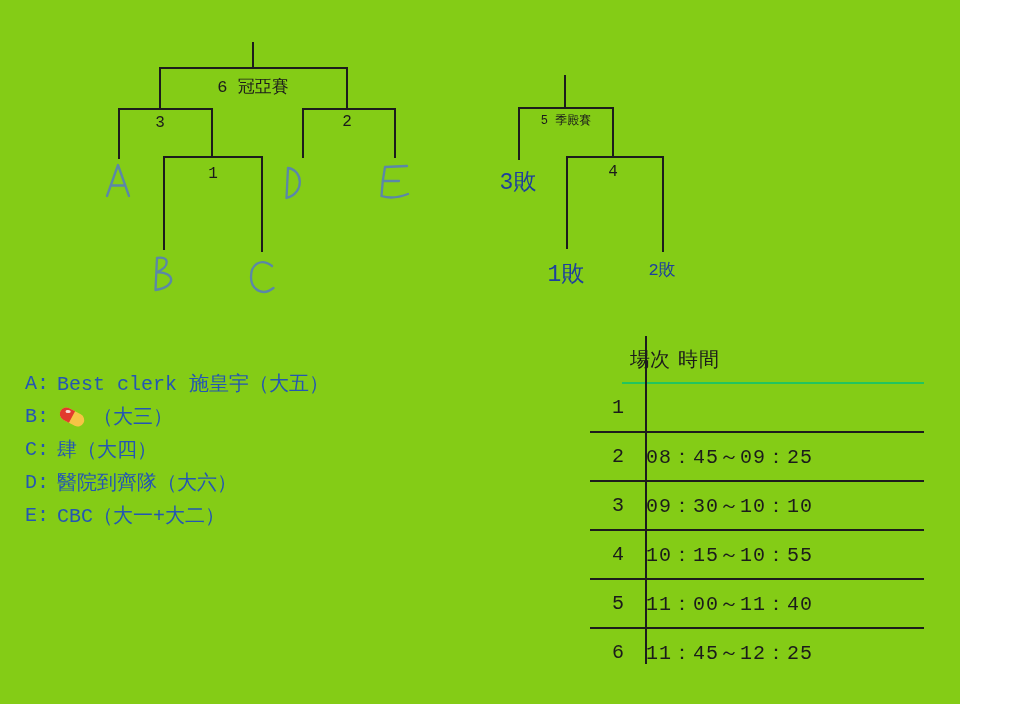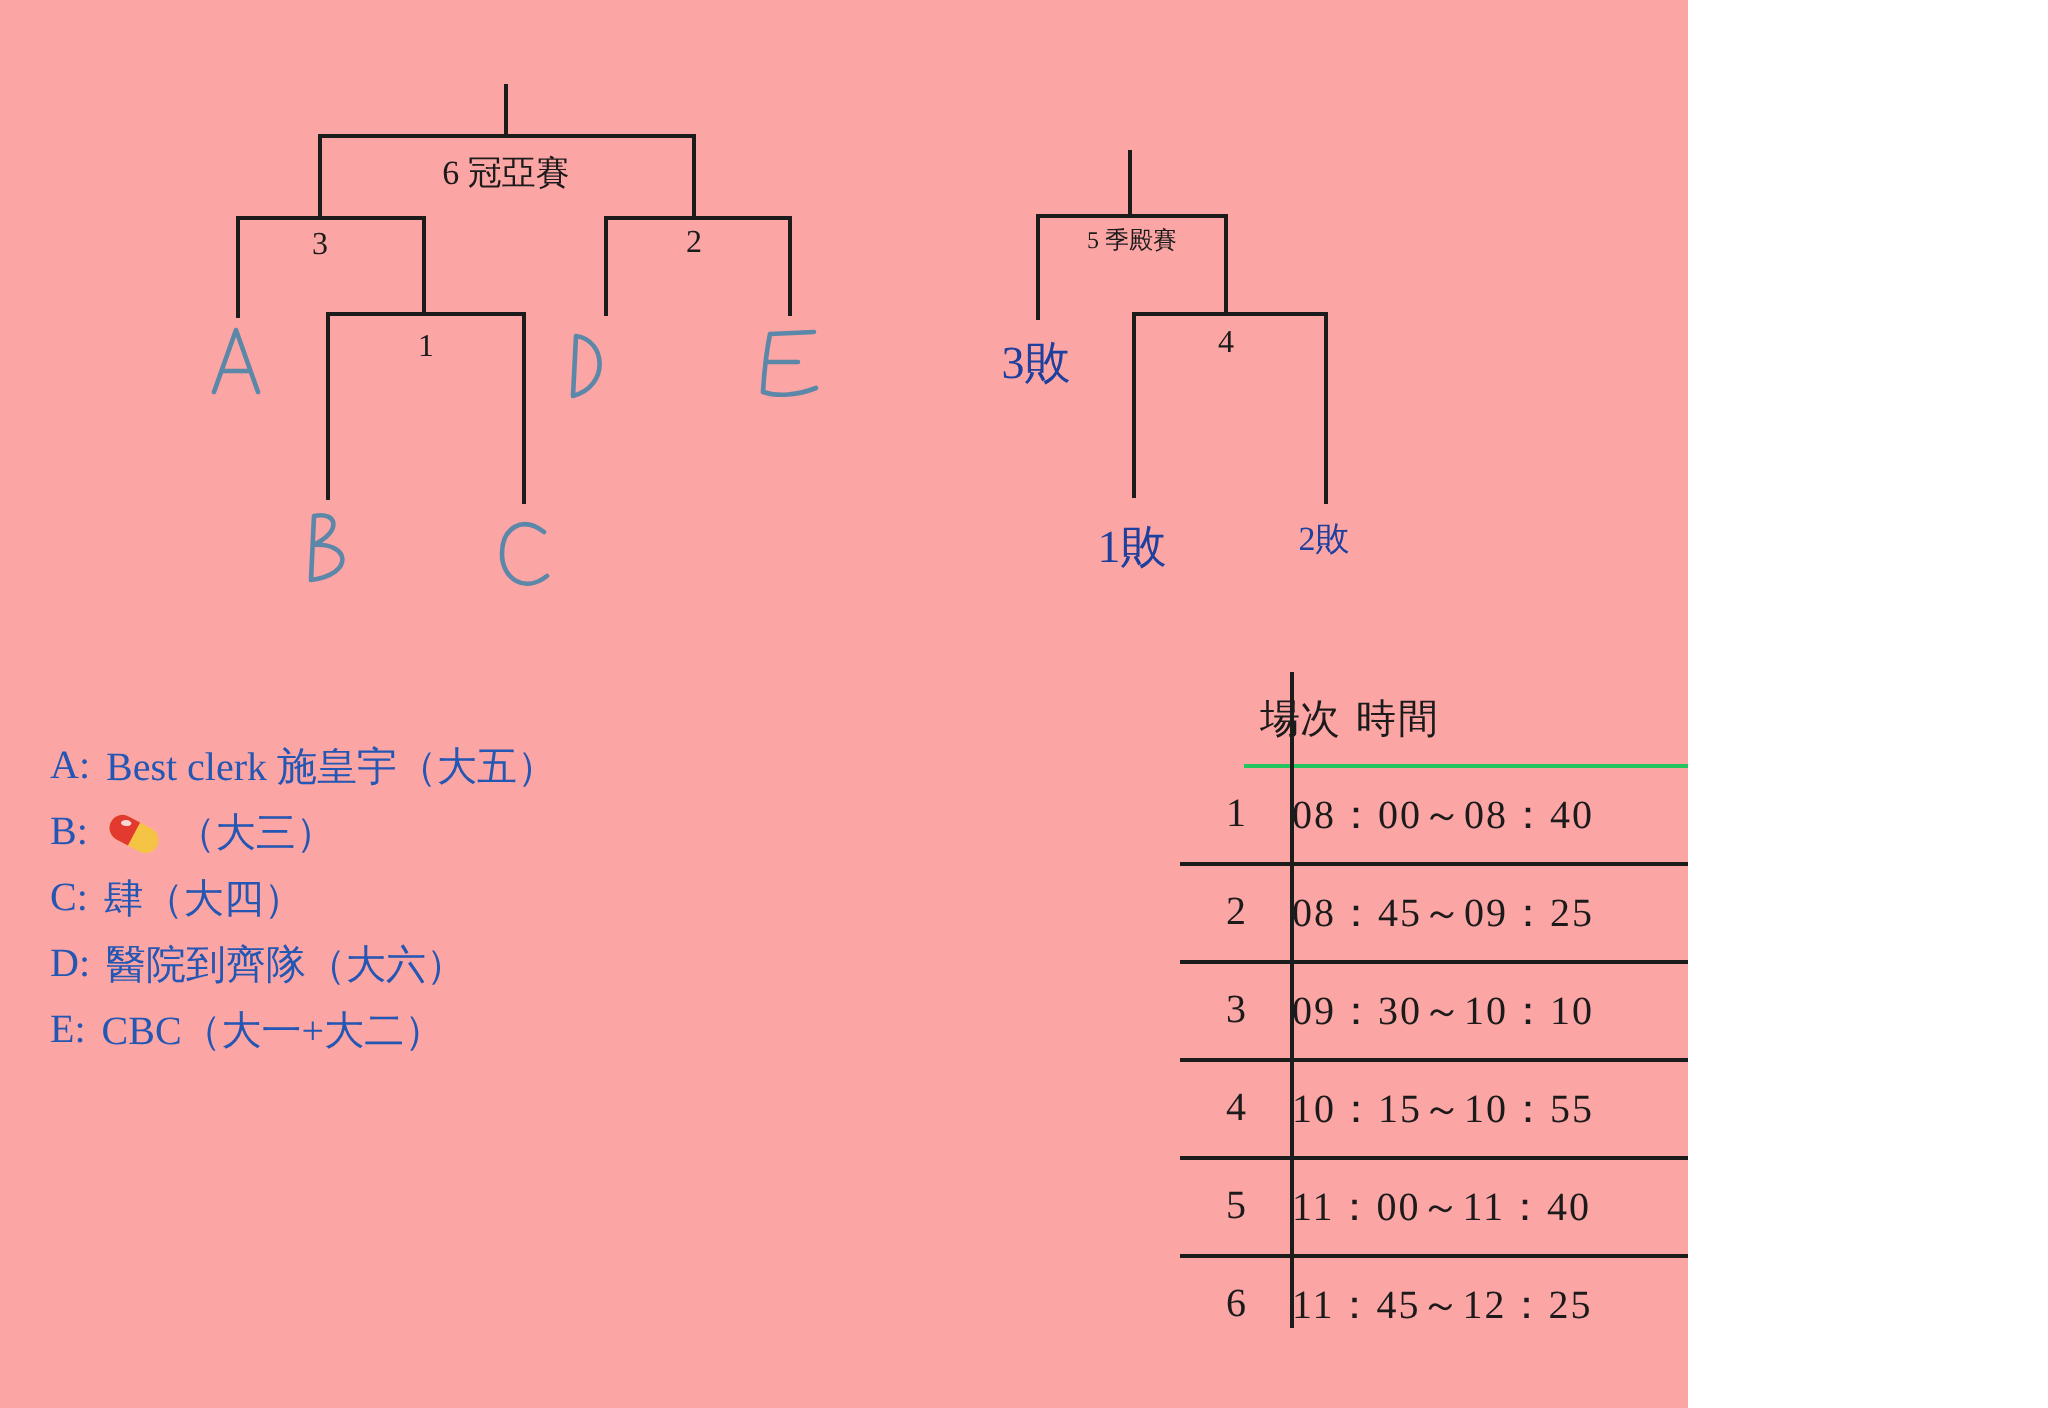--- a/index.html
+++ b/index.html
@@ -1,17 +1,17 @@
 <!DOCTYPE html>
 <html><head>
 <meta charset="utf-8">
 <style>
   html,body{margin:0;padding:0;background:#ffffff;}
-  .page{position:relative;width:844px;height:704px;background:#fca5a5;overflow:hidden;
-        font-family:Liberation Serif, serif;}
+  .page{position:relative;width:960px;height:704px;background:#84cc16;overflow:hidden;
+        font-family:Liberation Mono, monospace;}
   .lines{position:absolute;left:0;top:0;}
   .lbl{position:absolute;transform:translateX(-50%);white-space:nowrap;color:#1b1b1b;}
   .lbl.blue{color:#1d3f9e;}
   .legend{position:absolute;left:25px;top:367px;}
   .legend-row{height:33px;display:flex;align-items:center;color:#2456b3;font-size:20px;white-space:nowrap;}
   .legend-row .lkey{margin-right:8px;}
   .legend-row .pill{display:flex;align-items:center;margin-right:6px;}
   .schedule{position:absolute;left:590px;top:336px;width:334px;color:#1b1b1b;}
   .srow{display:flex;height:47px;align-items:center;}
   .srow.header{height:46px;border-bottom:2px solid #22c55e;margin-left:32px;}
@@ -103,21 +103,20 @@
   </div>
 
   <div class="schedule">
     <div class="vline"></div>
     <div class="srow header">
       <div class="cell-no">場次</div>
       <div class="cell-time">時間</div>
     </div>
     <div class="srow bline">
       <div class="cell-no">1</div>
-      <div class="cell-time">08：00～08：40</div>
     </div>
     <div class="srow bline">
       <div class="cell-no">2</div>
       <div class="cell-time">08：45～09：25</div>
     </div>
     <div class="srow bline">
       <div class="cell-no">3</div>
       <div class="cell-time">09：30～10：10</div>
     </div>
     <div class="srow bline">

